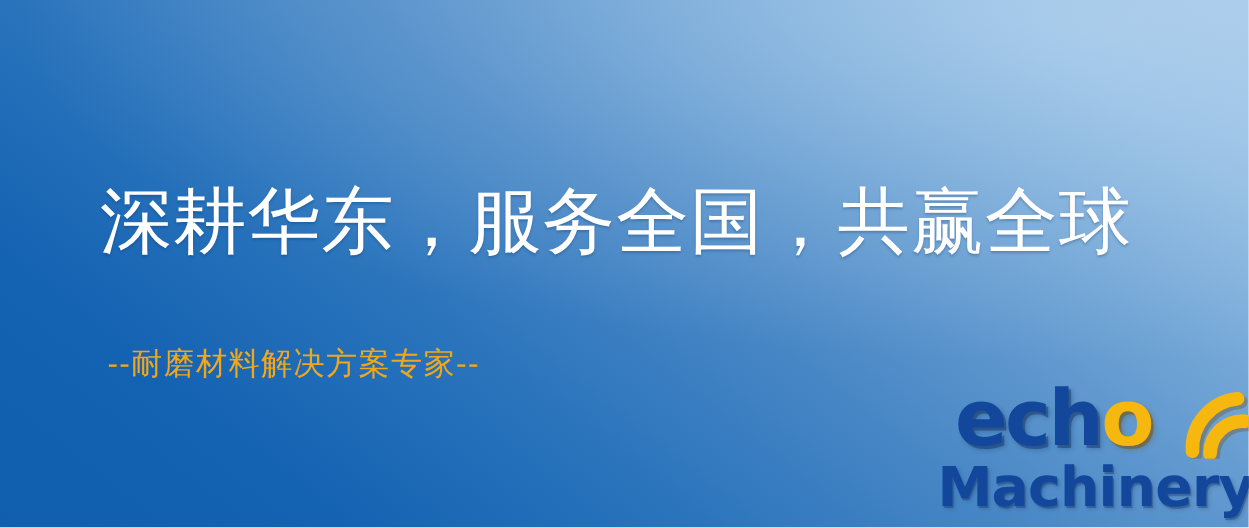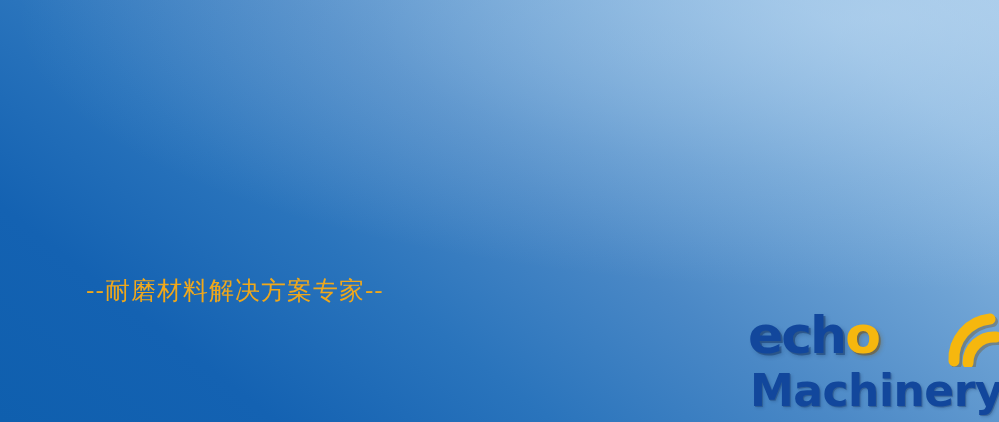--- a/index.html
+++ b/index.html
@@ -70,27 +70,27 @@
   
   #logo {
     position: absolute;
     left: 748px;
     top: 297px;
     width: 251px;
     height: 125px;
   }
   #logo-wordmark {
     position: absolute;
-    left: 0px;
+    left: 16px;
     top: 0px;
     height: 76px;
     line-height: 76px;
     font-family: "DejaVu Sans", "Liberation Sans", sans-serif;
     font-weight: bold;
-    font-size: 52px;
+    font-size: 62px;
     letter-spacing: -2px;
     color: #12479c;
     text-shadow:
       2px 2px 0 rgba(12,40,85,0.40),
       3px 3px 4px rgba(12,40,85,0.28);
     white-space: nowrap;
   }
   #logo-echo-o {
     color: #f6b70e;
     -webkit-text-stroke: 0px;
@@ -121,20 +121,21 @@
   }
 </style>
 </head>
 <body>
 
 <div id="banner">
 
   <div id="bg-gradient"></div>
   <div id="bg-sheen"></div>
 
+  <div id="headline">深耕华东，服务全国，共赢全球</div>
 
   <div id="subtitle">--耐磨材料解决方案专家--</div>
 
   <div id="logo">
 
     <div id="logo-wordmark">
       <span>ech</span><span id="logo-echo-o">o</span>
     </div>
 
     <svg id="logo-waves" viewBox="0 0 80 74">

